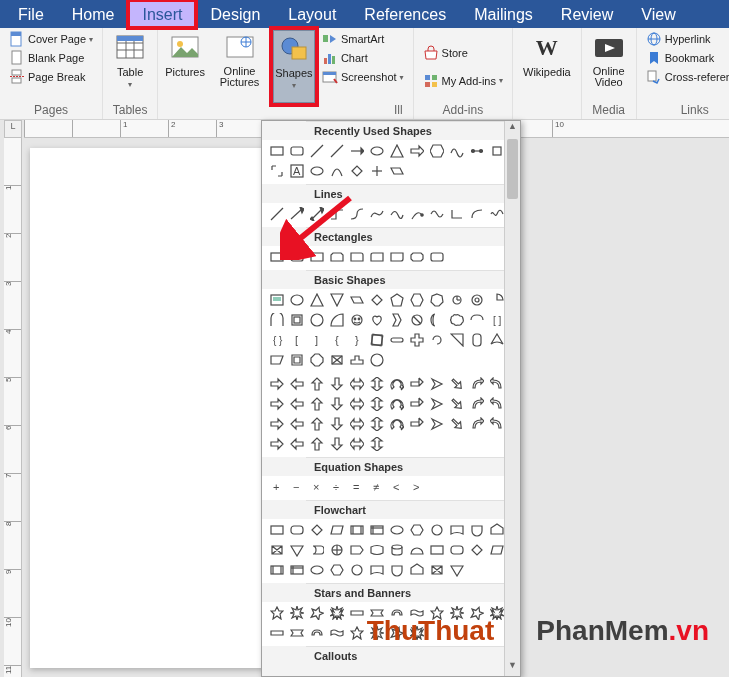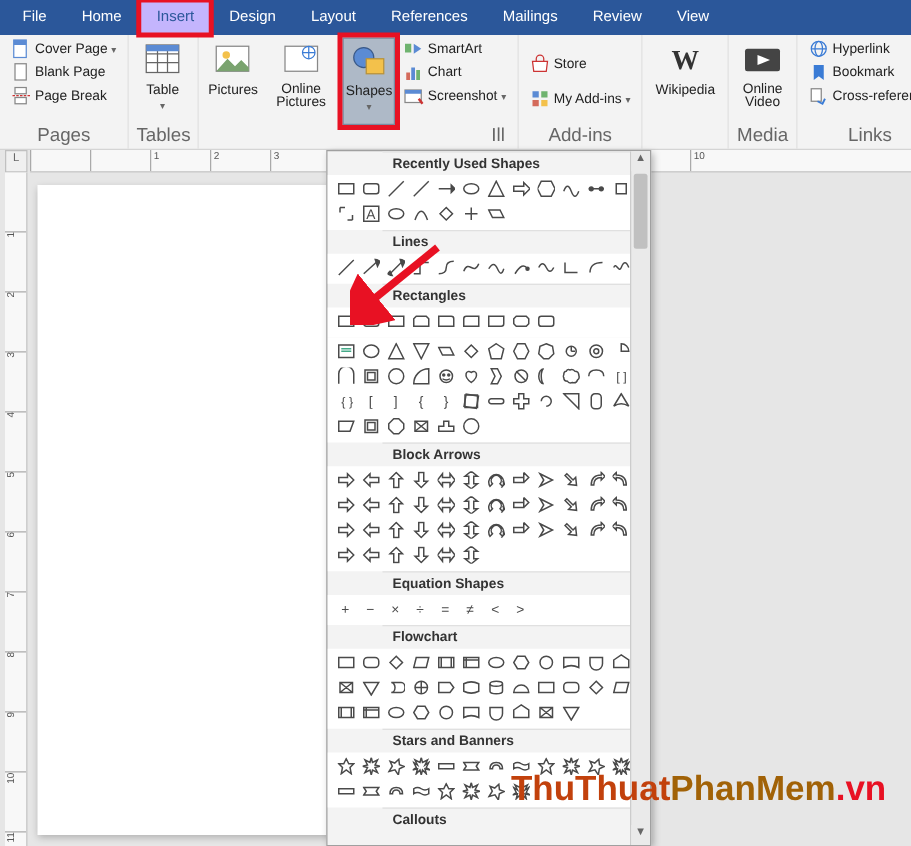--- a/index.html
+++ b/index.html
@@ -1,26 +1,26 @@
 <!DOCTYPE html>
 <html><head>
 <meta charset="utf-8">
 <style>
 * { margin: 0; padding: 0; box-sizing: border-box; font-family: "Segoe UI", Tahoma, sans-serif; }
 body { width: 729px; height: 677px; overflow: hidden; background: #fff; position: relative; }
 
-.tabbar { background: #2b579a; height: 28px; display: flex; align-items: stretch; color: #fff; font-size: 12px; padding-left: 4px; }
+.tabbar { background: #2b579a; height: 28px; display: flex; align-items: stretch; color: #fff; font-size: 16px; padding-left: 4px; }
 .tabbar .tab { padding: 6px 14px 0 14px; cursor: pointer; }
 .tabbar .tab.active { background: #c4b5fd; color: #2b579a; }
 .highlight-red { outline: 4px solid #e81123; outline-offset: -2px; position: relative; z-index: 5; }
 
 .ribbon { background: #f3f3f3; border-bottom: 1px solid #d4d4d4; height: 92px; display: flex; }
 .group { border-right: 1px solid #e1e1e1; padding: 2px 6px 0 6px; display: flex; flex-direction: column; }
 .group-body { flex: 1; display: flex; gap: 4px; }
-.group-label { font-size: 15px; color: #666; text-align: center; padding-bottom: 2px; }
+.group-label { font-size: 12px; color: #666; text-align: center; padding-bottom: 2px; }
 
 .stack { display: flex; flex-direction: column; gap: 1px; }
 .rbtn { display: flex; align-items: center; gap: 3px; padding: 1px 3px; font-size: 11px; color: #222; cursor: pointer; white-space: nowrap; }
 .rbtn .ic { width: 16px; height: 16px; display: inline-flex; align-items: center; justify-content: center; }
 .bigbtn { display: flex; flex-direction: column; align-items: center; justify-content: flex-start; padding: 2px 4px; font-size: 11px; color: #222; cursor: pointer; gap: 2px; min-width: 42px; }
 .bigbtn .bigic { width: 32px; height: 32px; display: flex; align-items: center; justify-content: center; }
 .bigbtn .drop { font-size: 8px; color: #666; }
 .bigbtn.pressed { background: #aeb9c7; border: 1px solid #7a8aa0; }
 .shapes-hl { outline: 4px solid #e81123; outline-offset: 0; }
 
@@ -42,21 +42,21 @@
 .scrollbar { position: absolute; right: 0; top: 0; width: 16px; height: 100%; background: #eaeaea; border-left: 1px solid #ccc; }
 .scrollbar .thumb { position: absolute; left: 2px; right: 2px; top: 18px; height: 60px; background: #c0c0c0; border-radius: 2px; }
 .scrollbar .arr { position: absolute; left:0; right:0; height:16px; text-align:center; font-size:9px; color:#666; background:#eaeaea; }
 .scrollbar .arr.up { top:0; }
 .scrollbar .arr.dn { bottom:0; }
 
 .red-arrow { position: absolute; z-index: 30; pointer-events: none; }
 
 .watermark { position: absolute; right: 20px; bottom: 30px; z-index: 40; font-family: Arial, sans-serif; font-size: 28px; font-weight: bold; pointer-events:none; }
 .watermark .a { color: #c2410c; }
-.watermark .b { color: #a16207; }
+.watermark .b { color: #404040; margin-left: 42px; }
 .watermark .c { color: #e81123; }
 </style>
 </head>
 <body>
 
 <div class="tabbar">
   <div class="tab">File</div>
   <div class="tab">Home</div>
   <div class="tab active highlight-red">Insert</div>
   <div class="tab">Design</div>
@@ -529,20 +529,21 @@
             <svg viewBox="0 0 14 14">
               <path d="M3 3 L11 3 L13 5 L13 9 L11 11 L3 11 L1 9 L1 5 Z" fill="none"></path>
             </svg>
           </div>
           <div class="shp">
             <svg viewBox="0 0 14 14">
               <path d="M1 5 Q1 3 3 3 L11 3 Q13 3 13 5 L13 9 Q13 11 11 11 L3 11 Q1 11 1 9 Z" fill="none"></path>
             </svg>
           </div>
         </div>
+        <div class="cat">Basic Shapes</div>
         <div class="shapegrid">
           <div class="shp">
             <svg viewBox="0 0 14 14">
               <rect x="1" y="2" width="12" height="10"></rect>
               <line x1="3" y1="5" x2="11" y2="5" stroke="#4a8"></line>
               <line x1="3" y1="7" x2="11" y2="7" stroke="#4a8"></line>
             </svg>
           </div>
           <div class="shp">
             <svg viewBox="0 0 14 14">
@@ -754,21 +755,20 @@
             <svg viewBox="0 0 14 14">
               <path d="M1 7 L5 7 L5 3 L9 3 L9 7 L13 7 L13 11 L1 11 Z" fill="none"></path>
             </svg>
           </div>
           <div class="shp">
             <svg viewBox="0 0 14 14">
               <circle cx="7" cy="7" r="6"></circle>
             </svg>
           </div>
         </div>
-        <div class="cat">Block Arrows</div>
         <div class="shapegrid">
           <div class="shp">
             <svg viewBox="0 0 14 14">
               <polygon points="1,5 8,5 8,2 13,7 8,12 8,9 1,9" fill="none"></polygon>
             </svg>
           </div>
           <div class="shp">
             <svg viewBox="0 0 14 14">
               <polygon points="13,5 6,5 6,2 1,7 6,12 6,9 13,9" fill="none"></polygon>
             </svg>

